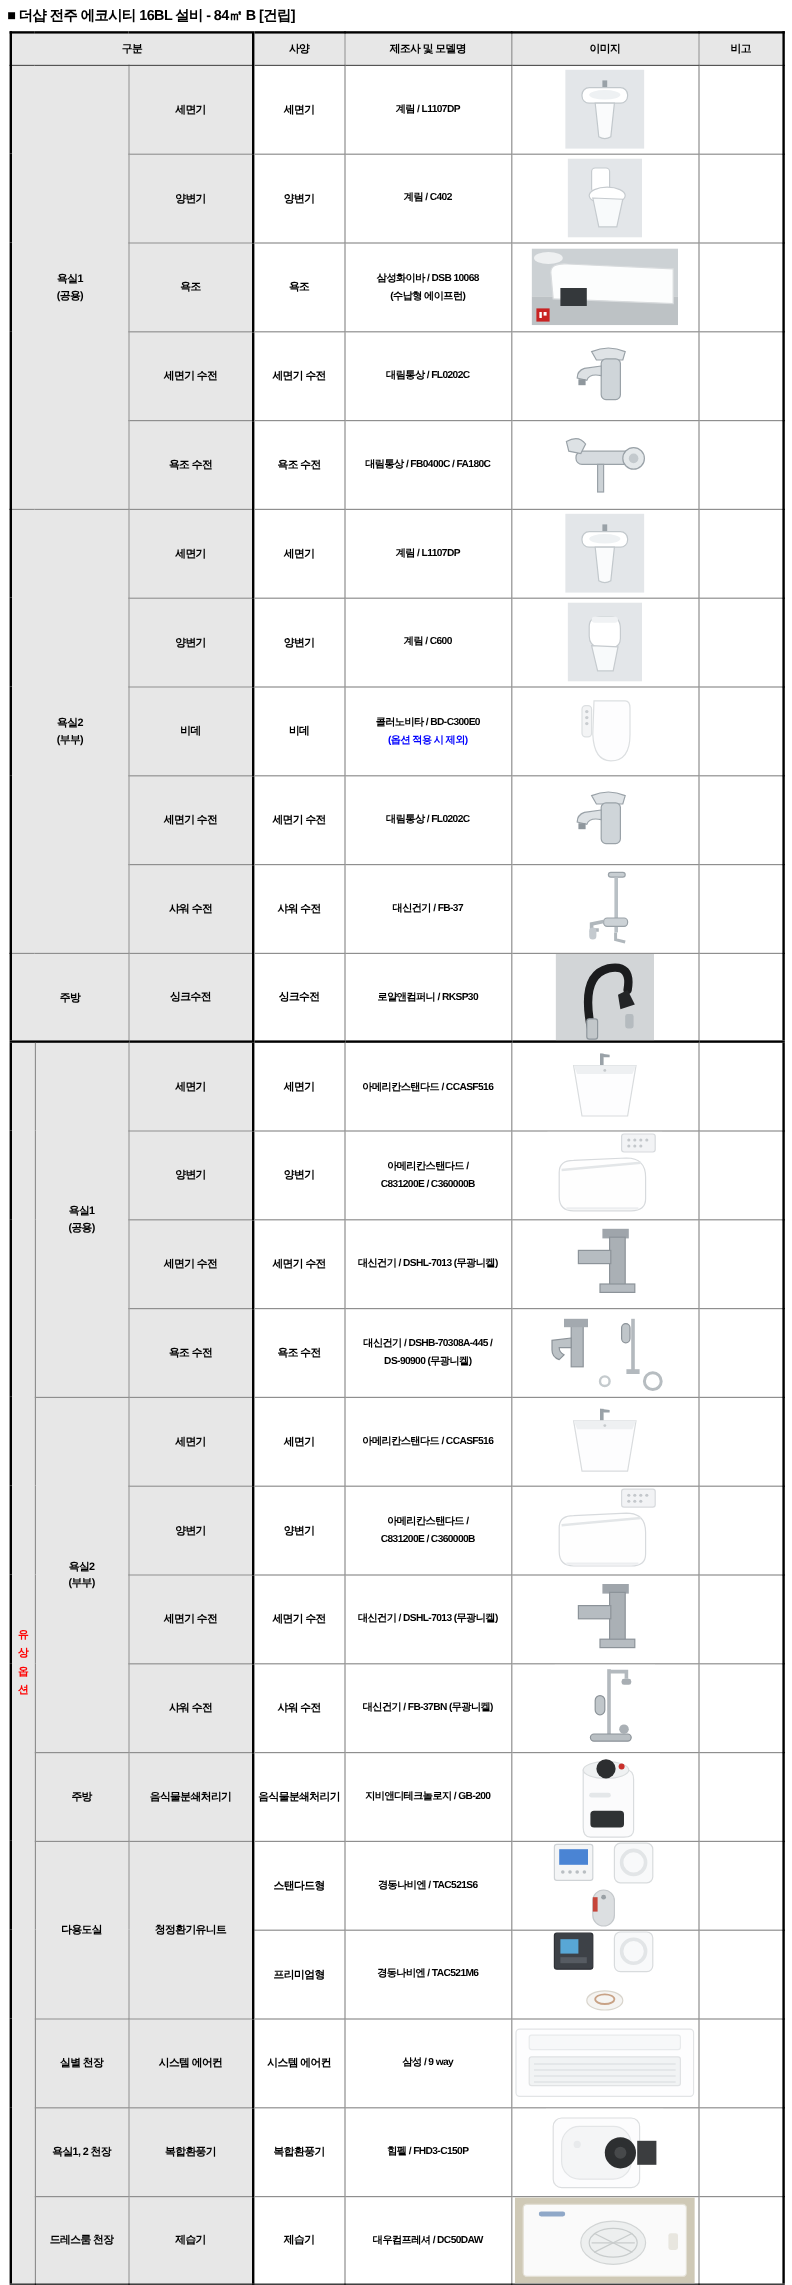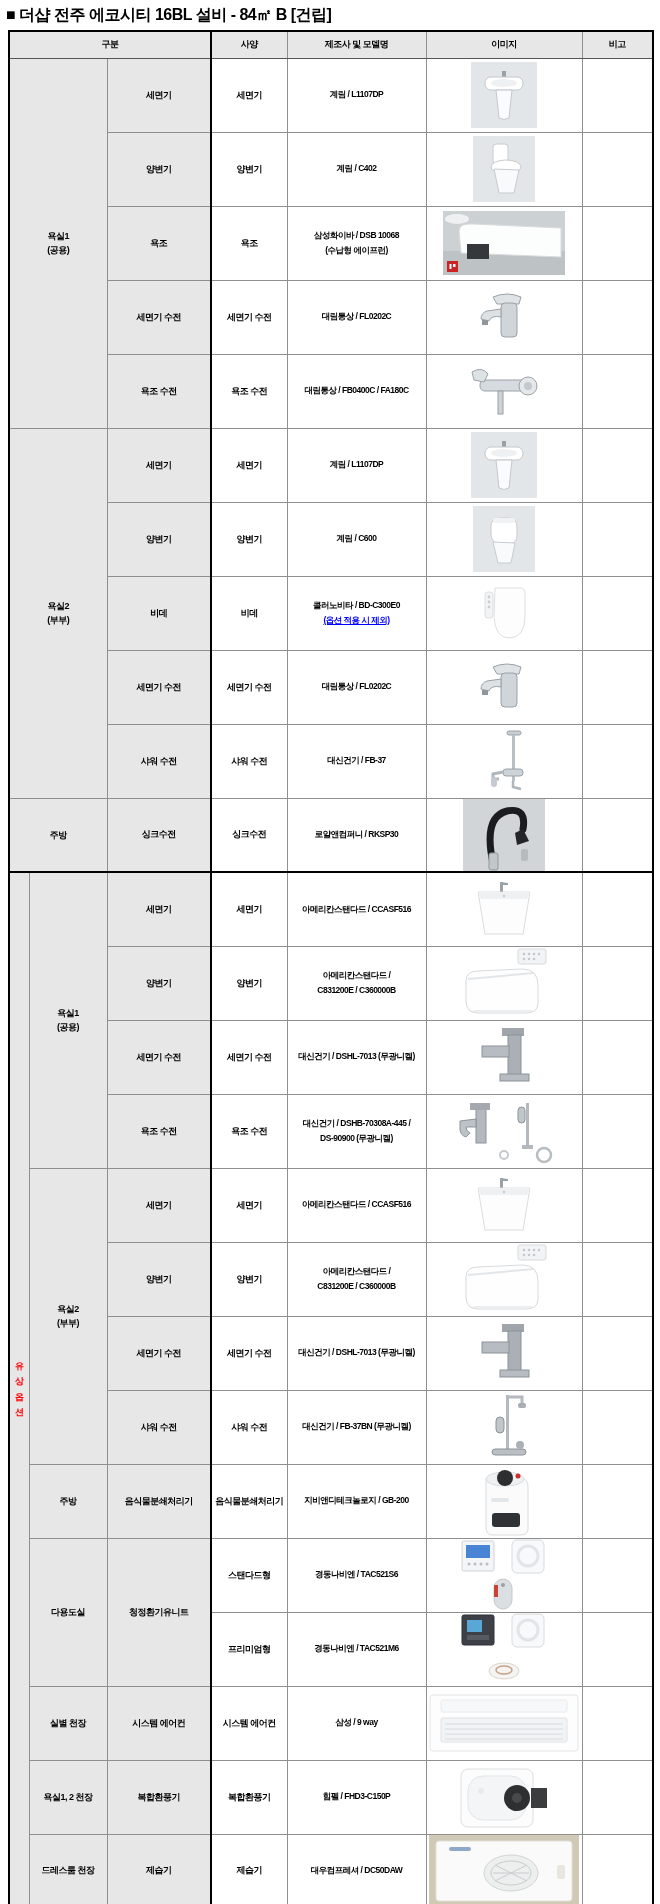--- a/index.html
+++ b/index.html
@@ -2,42 +2,42 @@
 <html lang="ko"><head>
 <meta charset="utf-8">
 <style>
   html,body{margin:0;padding:0;background:#ffffff;}
   body{
     width:660px;height:1904px;overflow:hidden;color:#000;
     font-family:"Liberation Sans","DejaVu Sans",sans-serif;
     -webkit-font-smoothing:antialiased;
   }
   .title{
-    font-weight:bold;font-size:16px;letter-spacing:-0.5px;
+    font-weight:bold;font-size:12px;letter-spacing:-0.5px;
     padding:5px 0 4px 6px;
   }
   table.spec{
     border-collapse:collapse;table-layout:fixed;
     margin-left:8px;width:644px;
     border:2px solid #000;border-bottom:3px solid #000;
   }
   th,td{
     border:1px solid #8f8f8f;
     text-align:center;vertical-align:middle;
     font-size:9px;font-weight:bold;letter-spacing:-0.5px;
     padding:1px;overflow:hidden;
   }
   thead tr{height:27px;}
   th{background:#e7e7e7;border-bottom:1px solid #555;margin-left:48px;}
   .thickR{border-right:2px solid #000;}
   .cat{background:#e7e7e7;}
   .val{background:#ffffff;}
   .loc div{line-height:1.6;}
   .model div{line-height:1.8;font-size:8.5px;}
-  .blue{color:#0000ff;text-decoration:underline;}
+  .blue{color:#0000ff;}
   .opt-band{color:#ff0000;padding:0;background:#e7e7e7;}
   .opt-band div{line-height:1.7;font-size:9px;}
   .sec-start td{border-top:2px solid #000;}
   .imgcell{background:#ffffff;padding:0;}
   .imgwrap{display:flex;align-items:center;justify-content:center;width:100%;height:100%;}
   svg{display:block;}
 </style>
 </head>
 <body>
 

